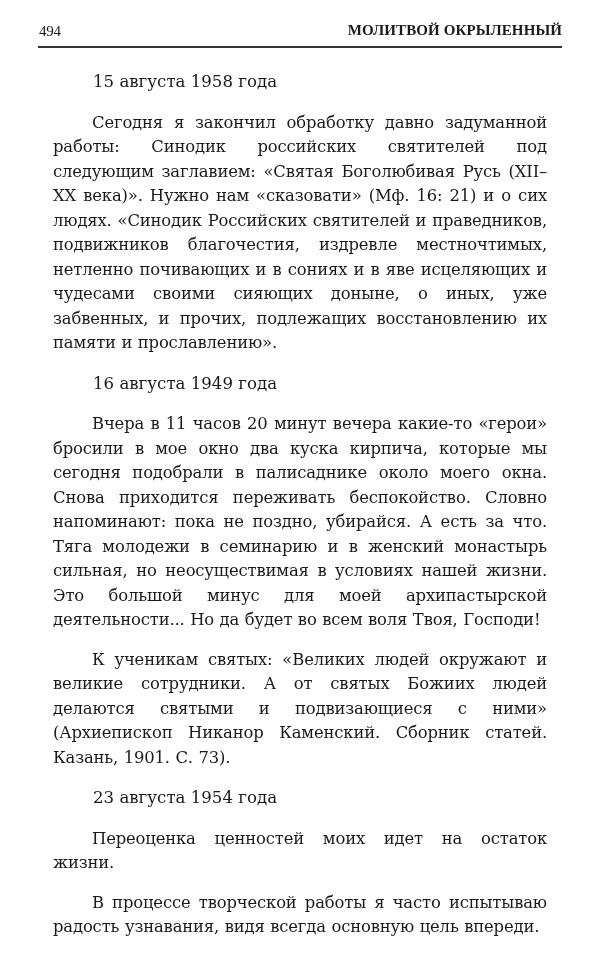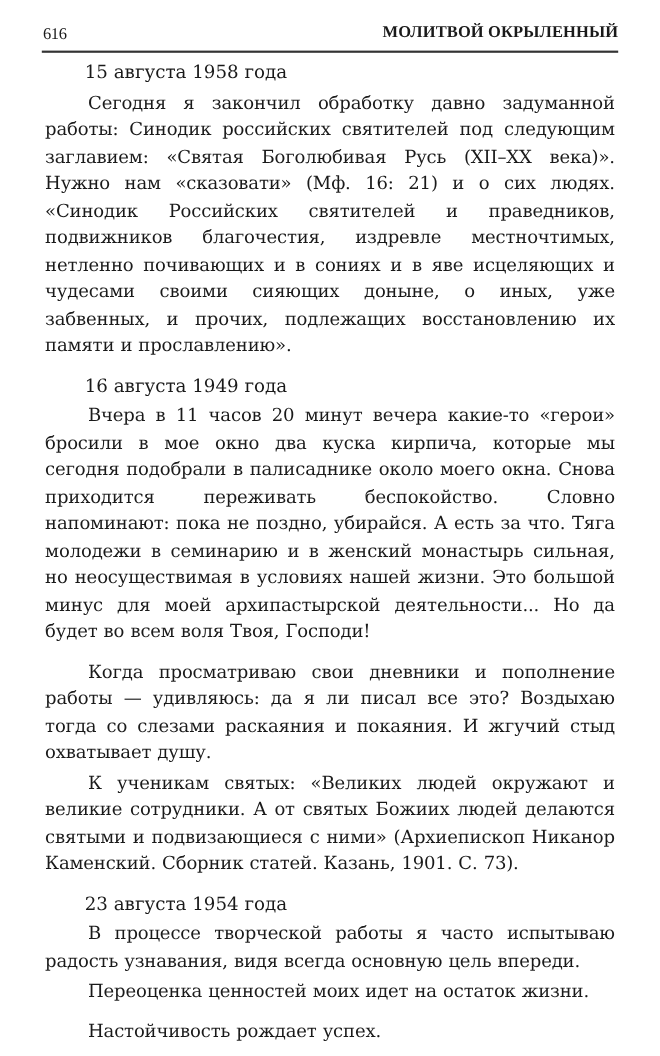--- a/index.html
+++ b/index.html
@@ -58,63 +58,62 @@
       top: 54px;
       left: 0;
       width: 524px;
       font-size: 16.4px;
       line-height: 24.5px;
     }
     .entry {
       margin: 0 0 12px 0;
     }
     .date {
-      margin: 0;
+      margin: 16px;
       padding-left: 39px;
       font-size: 16.6px;
     }
     .para {
-      margin: 3px;
+      margin: 15px;
       text-indent: 39px;
       text-align: justify;
       letter-spacing: -0.15px;
       word-spacing: 0.5px;
     }
   </style>
 </head>
 <body>
 
 <div class="page">
   <div class="running-head">
-    <span class="page-number">616</span>
+    <span class="page-number">494</span>
     <span class="book-title">МОЛИТВОЙ ОКРЫЛЕННЫЙ</span>
   </div>
   <div class="head-rule"></div>
 
   <div class="body">
 
     <div class="entry">
       <p class="date">15 августа 1958 года</p>
       <p class="para ragged-last">Сегодня я закончил обработку давно задуманной работы: Синодик российских святителей под следующим заглавием: «Святая Боголюбивая Русь (XII–XX века)». Нужно нам «сказовати» (Мф. 16: 21) и о сих людях. «Синодик Российских святителей и праведников, подвижников благочестия, издревле местночтимых, нетленно почивающих и в сониях и в яве исцеляющих и чудесами своими сияющих доныне, о иных, уже забвенных, и прочих, подлежащих восстановлению их памяти и прославлению».</p>
     </div>
 
     <div class="entry">
       <p class="date">16 августа 1949 года</p>
       <p class="para">Вчера в 11 часов 20 минут вечера какие-то «герои» бросили в мое окно два куска кирпича, которые мы сегодня подобрали в палисаднике около моего окна. Снова приходится переживать беспокойство. Словно напоминают: пока не поздно, убирайся. А есть за что. Тяга молодежи в семинарию и в женский монастырь сильная, но неосуществимая в условиях нашей жизни. Это большой минус для моей архипастырской деятельности... Но да будет во всем воля Твоя, Господи!</p>
     </div>
 
     <div class="entry">
-      <p class="para">Когда просматриваю свои дневники и пополнение работы — удивляюсь: да я ли писал все это? Воздыхаю тогда со слезами раскаяния и покаяния. И жгучий стыд охватывает душу.</p>
       <p class="para">К ученикам святых: «Великих людей окружают и великие сотрудники. А от святых Божиих людей делаются святыми и подвизающиеся с ними» (Архиепископ Никанор Каменский. Сборник статей. Казань, 1901. С. 73).</p>
     </div>
 
     <div class="entry">
       <p class="date">23 августа 1954 года</p>
+      <p class="para">Переоценка ценностей моих идет на остаток жизни.</p>
       <p class="para">В процессе творческой работы я часто испытываю радость узнавания, видя всегда основную цель впереди.</p>
-      <p class="para">Переоценка ценностей моих идет на остаток жизни.</p>
     </div>
 
     <div class="entry">
       <p class="para">Настойчивость рождает успех.</p>
     </div>
 
   </div>
 </div>
 
 </body></html>

